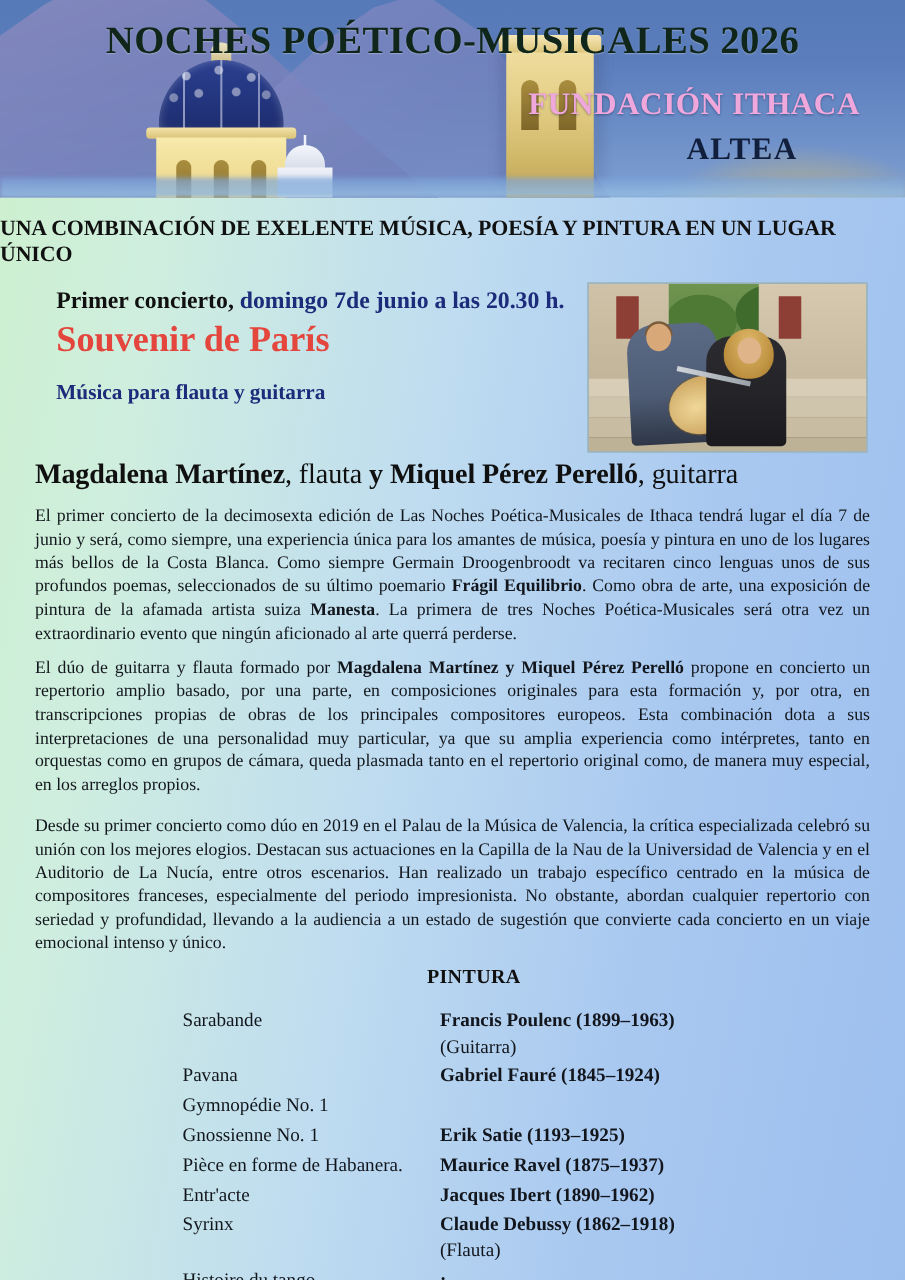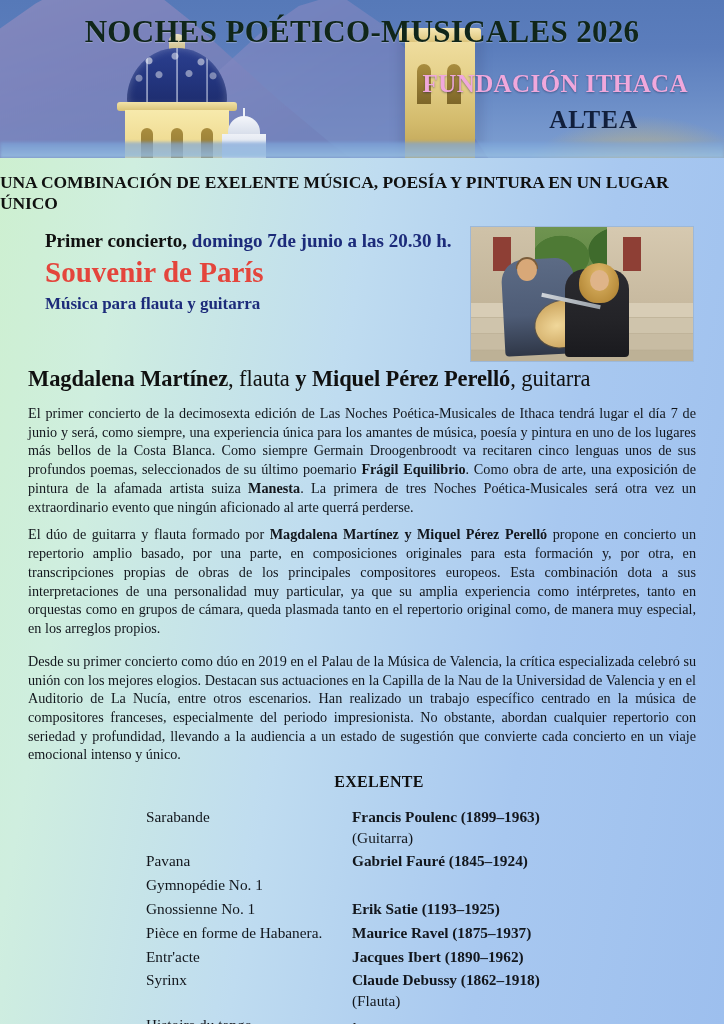--- a/index.html
+++ b/index.html
@@ -171,21 +171,21 @@
   }
   .c-line1{
     font-size:19px;font-weight:700;color:#101010;
   }
   .c-line1 .blue{color:#1c2b7a;}
   .c-title{
     font-size:29px;font-weight:700;color:#e4453c;
     margin-top:4px;line-height:1.12;
   }
   .c-sub{
-    font-size:17px;font-weight:700;color:#1c2b7a;margin-top:6px;
+    font-size:17px;font-weight:700;color:#1c2b7a;margin-top:16px;
   }
   .duo-photo{
     position:absolute;right:30px;top:-4px;
     width:222px;height:134px;
     border:1px solid #9db8d8;
     overflow:hidden;
     background:#8fa87a;
   }
   .dp-sky{position:absolute;inset:0;background:linear-gradient(180deg,#b9c9a4 0%,#9fb486 40%,#c8bba0 100%);}
   .dp-wall{position:absolute;left:0;top:0;width:64px;height:134px;background:linear-gradient(180deg,#cfc2a8,#b9ab8f);}
@@ -386,21 +386,21 @@
 
   <div class="body-text">
     <p><span>El primer concierto de la decimosexta edición de Las Noches Poética-Musicales de Ithaca tendrá lugar el día 7 de junio y será, como siempre, una experiencia única para los amantes de música, poesía y pintura en uno de los lugares más bellos de la Costa Blanca.  Como siempre Germain Droogenbroodt va recitaren cinco lenguas unos de sus profundos poemas, seleccionados de su último poemario </span><b>Frágil Equilibrio</b><span>. Como obra de arte, una exposición de pintura de la afamada artista suiza </span><b>Manesta</b><span>. La primera de tres Noches Poética-Musicales será otra vez un extraordinario evento que ningún aficionado al arte querrá perderse.</span></p>
 
     <p class="tight"><span>El dúo de guitarra y flauta formado por </span><b>Magdalena Martínez y Miquel Pérez Perelló</b><span> propone en concierto un repertorio amplio basado, por una parte, en composiciones originales para esta formación y, por otra, en transcripciones propias de obras de los principales compositores europeos. Esta combinación dota a sus interpretaciones de una personalidad muy particular, ya que su amplia experiencia como intérpretes, tanto en orquestas como en grupos de cámara, queda plasmada tanto en el repertorio original como, de manera muy especial, en los arreglos propios.</span></p>
 
     <p>Desde su primer concierto como dúo en 2019 en el Palau de la Música de Valencia, la crítica especializada celebró su unión con los mejores elogios. Destacan sus actuaciones en la Capilla de la Nau de la Universidad de Valencia y en el Auditorio de La Nucía, entre otros escenarios. Han realizado un trabajo específico centrado en la música de compositores franceses, especialmente del periodo impresionista. No obstante, abordan cualquier repertorio con seriedad y profundidad, llevando a la audiencia a un estado de sugestión que convierte cada concierto en un viaje emocional intenso y único.</p>
   </div>
 
   <div class="program">
-    <div class="prog-head">EXELENTE</div>
+    <div class="prog-head">PINTURA</div>
 
     <table class="prog-table">
       <tbody>
         <tr>
           <td class="work">Sarabande</td>
           <td class="comp"><span>Francis Poulenc (1899–1963)</span><span class="inst"> (Guitarra)</span></td>
         </tr>
         <tr>
           <td class="work">Pavana</td>
           <td class="comp"><span>Gabriel Fauré (1845–1924)</span><span class="inst"></span></td>

